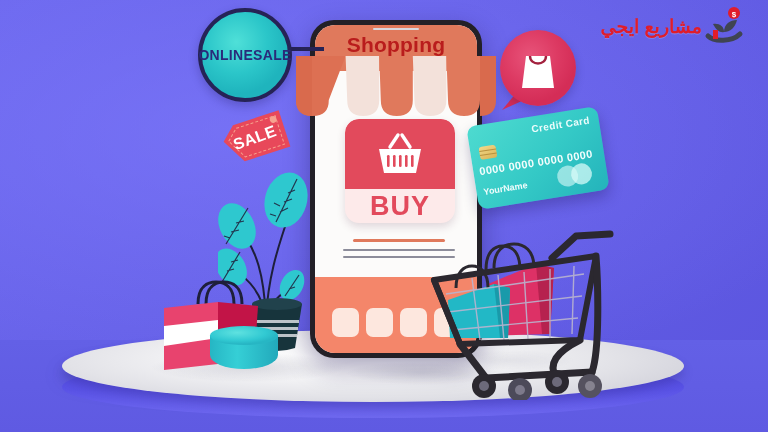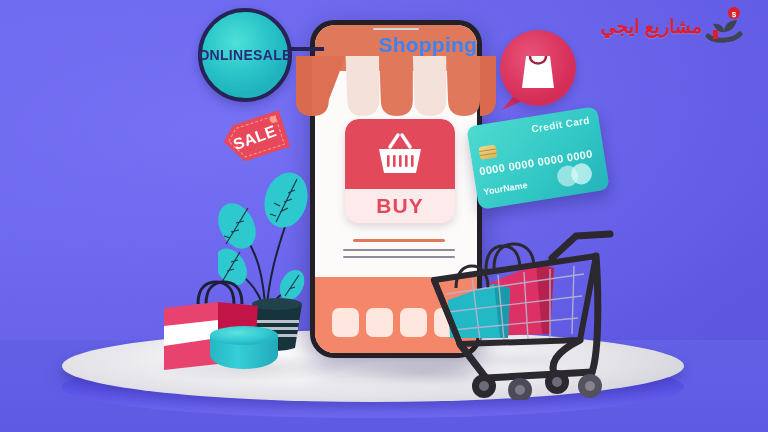--- a/index.html
+++ b/index.html
@@ -30,34 +30,34 @@
   .podium-shadow{position:absolute;left:60px;top:352px;width:600px;height:46px;border-radius:50%;
     background:rgba(40,25,110,.18);filter:blur(9px);}
 
   
   .phone{position:absolute;left:310px;top:20px;width:172px;height:338px;
     background:#232027;border-radius:24px;box-shadow:0 10px 26px rgba(25,15,80,.38);}
   .phone-screen{position:absolute;left:5px;top:5px;right:5px;bottom:5px;border-radius:20px;
     background:#fcfbfa;overflow:hidden;}
   .phone-head{position:absolute;left:0;top:0;width:100%;height:46px;background:#e0795c;}
   .phone-head-line{position:absolute;left:36%;top:3px;width:28%;height:2px;background:#d8d8e0;border-radius:2px;}
-  .phone-title{position:absolute;left:0;top:8px;width:100%;text-align:right;
-    color:#3b82f6;font-size:21px;font-weight:bold;letter-spacing:.2px;}
+  .phone-title{position:absolute;left:0;top:8px;width:100%;text-align:center;
+    color:#b91c1c;font-size:21px;font-weight:bold;letter-spacing:.2px;}
 
   
   .awning{position:absolute;left:268px;top:56px;width:256px;height:66px;z-index:4;}
 
   
   .buy-card{position:absolute;left:30px;top:94px;width:110px;height:104px;border-radius:14px;
     background:#fdeaea;box-shadow:0 4px 9px rgba(80,30,60,.16);overflow:hidden;}
   .buy-top{position:absolute;left:0;top:0;width:100%;height:70px;background:#e24a5c;
     border-radius:14px 14px 0 0;display:flex;align-items:center;justify-content:center;}
   .buy-label{position:absolute;left:0;top:70px;width:100%;height:34px;
     display:flex;align-items:center;justify-content:center;
-    color:#e24a5c;font-size:21px;font-weight:bold;letter-spacing:1px;}
+    color:#e24a5c;font-size:27px;font-weight:bold;letter-spacing:1px;}
 
   
   .txt-line{position:absolute;border-radius:2px;}
   .tl1{left:38px;top:214px;width:92px;height:3px;background:#e0795c;}
   .tl2{left:28px;top:224px;width:112px;height:2px;background:#8c8c9a;}
   .tl3{left:28px;top:231px;width:112px;height:2px;background:#8c8c9a;}
 
   
   .phone-bottom{position:absolute;left:0;bottom:0;width:100%;height:76px;background:#f4866a;}
   .bb-items{position:absolute;left:0;bottom:16px;width:100%;display:flex;gap:7px;

